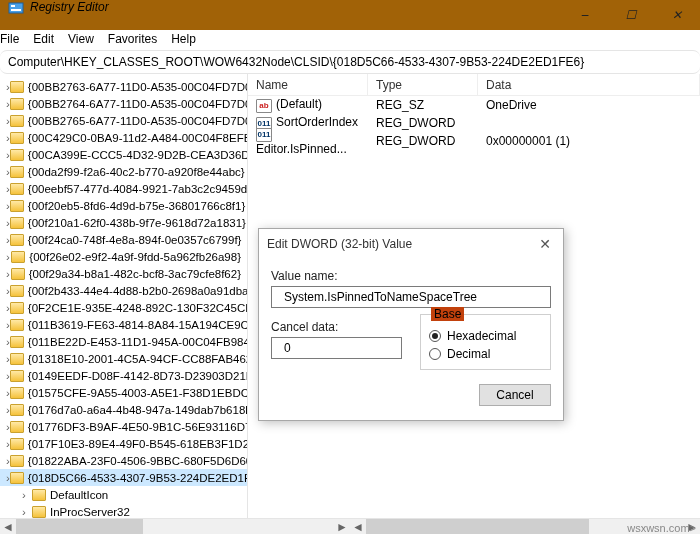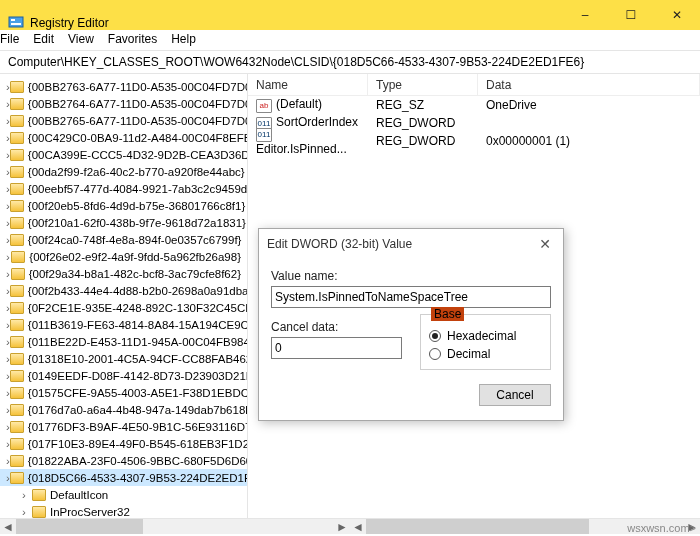--- a/index.html
+++ b/index.html
@@ -9,24 +9,25 @@
     font-size: 12px;
     background: #fff;
     color: #000;
     width: 700px;
     height: 536px;
     overflow: hidden;
     position: relative;
   }
   .titlebar {
     display: flex;
-    align-items: flex-end;
+    align-items: flex-start;
     height: 30px;
     padding: 0 0 0 8px;
-    background: #fde047;
+    background: #a16207;
+    font-style: italic;
   }
   .titlebar .appicon {
     width: 16px; height: 16px;
     display: inline-flex; align-items:center; justify-content:center;
     margin-right: 6px;
   }
   .titlebar .title { flex: 0 0 auto; }
   .titlebar .spacer { flex: 1; }
   .winbtn {
     width: 46px; height: 30px;
@@ -39,20 +40,21 @@
     padding: 2px 8px 4px 0;
     font-size: 12px;
   }
   .addrbar {
     border-top: 1px solid #e5e5e5;
     border-bottom: 1px solid #e5e5e5;
     padding: 4px 8px;
     font-size: 12px;
     white-space: nowrap;
     overflow: hidden;
+    border-radius: 7px;
   }
   .content {
     display: flex;
     height: calc(100% - 30px - 22px - 24px - 16px);
   }
   .tree {
     width: 248px;
     border-right: 1px solid #e5e5e5;
     overflow: auto;
     padding: 4px 0;
@@ -95,21 +97,21 @@
   .row {
     display:flex;
     align-items:center;
     height:18px;
     font-size:12px;
   }
   .row > div { padding: 0 8px; }
   .valicon {
     width:16px; height:14px; margin-right:4px;
     display:inline-flex; align-items:center; justify-content:center;
-    border:1px solid #888; font-size:8px; font-weight:normal;
+    border:1px solid #888; font-size:8px; font-weight:bold;
     background:#fff; color:#c22; border-radius:1px;
   }
   .valicon.bin { color:#036; }
   .dialog {
     position:absolute;
     left: 258px; top: 228px;
     width: 306px;
     background:#fff;
     border:1px solid #a7a7a7;
     box-shadow: 2px 2px 10px rgba(0,0,0,0.25);
@@ -123,21 +125,21 @@
   .dialog .dlg-title .spacer{flex:1;}
   .dialog .dlg-close {
     width:20px; height:18px; display:flex; align-items:center; justify-content:center;
     font-size:14px; color:#555;
   }
   .dialog .dlg-body { padding: 4px 12px 14px 12px; }
   .dlg-label { display:block; margin:6px 0 3px 0; color:#222; }
   .dlg-input {
     width: 100%; height: 22px;
     border:1px solid #7a7a7a;
-    padding: 2px 3px;
+    padding: 2px 12px;
     font-family:inherit; font-size:12px;
     background:#fff;
   }
   .dlg-row2 { display:flex; gap:18px; margin-top:6px; }
   .dlg-col { flex:1; }
   .fieldset {
     border:1px solid #cfcfcf;
     padding: 4px 8px 8px 8px;
   }
   .fieldset .legend {

